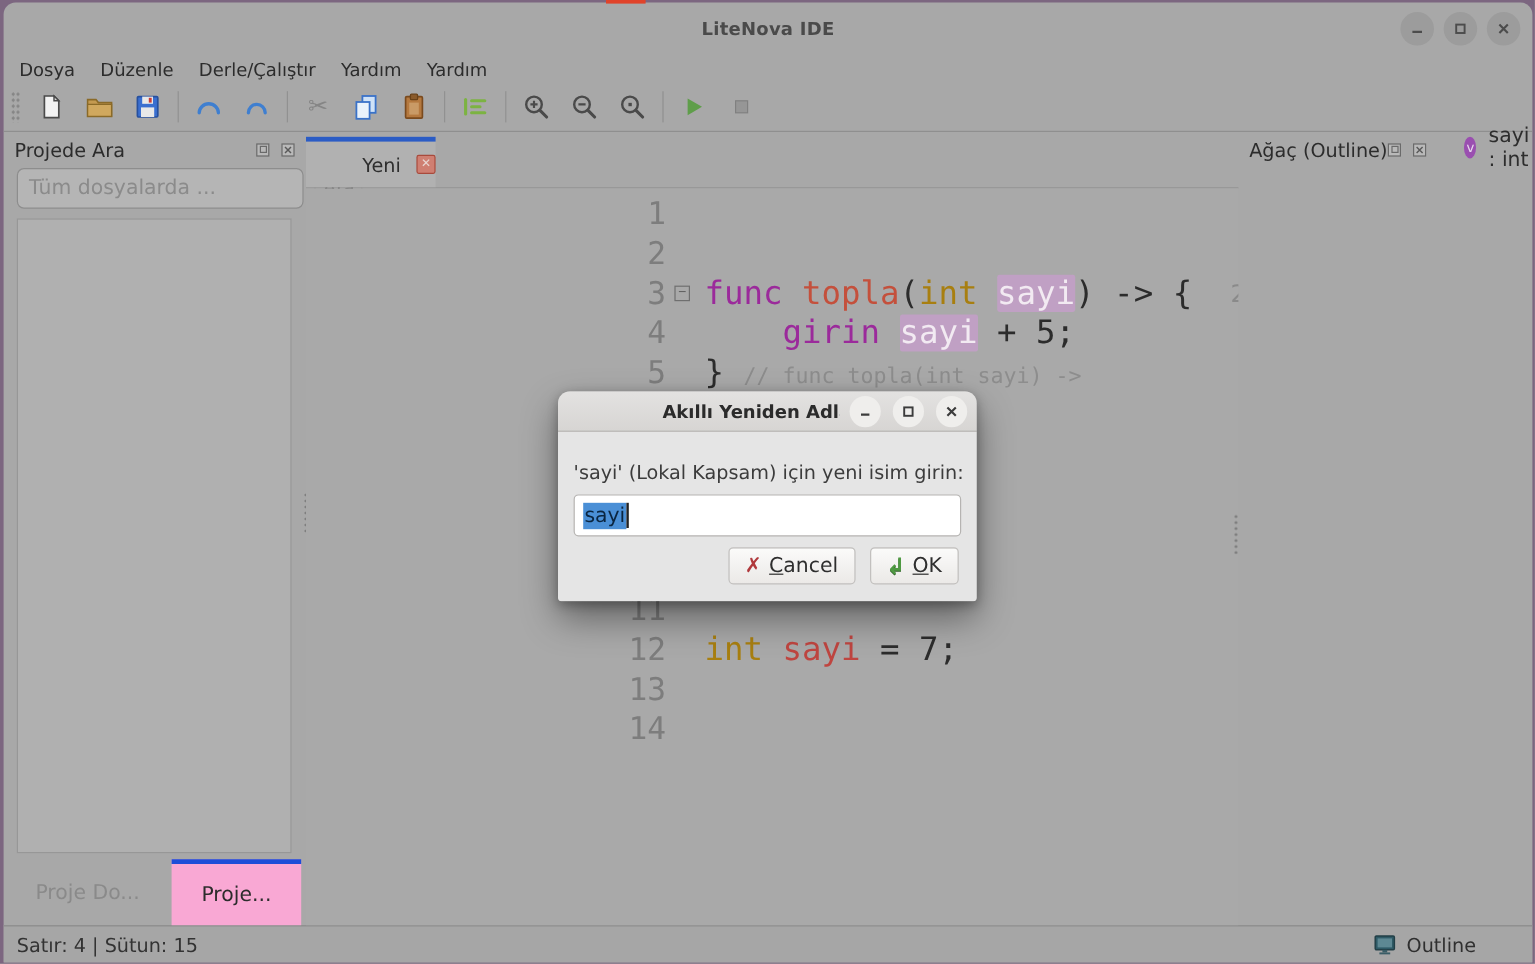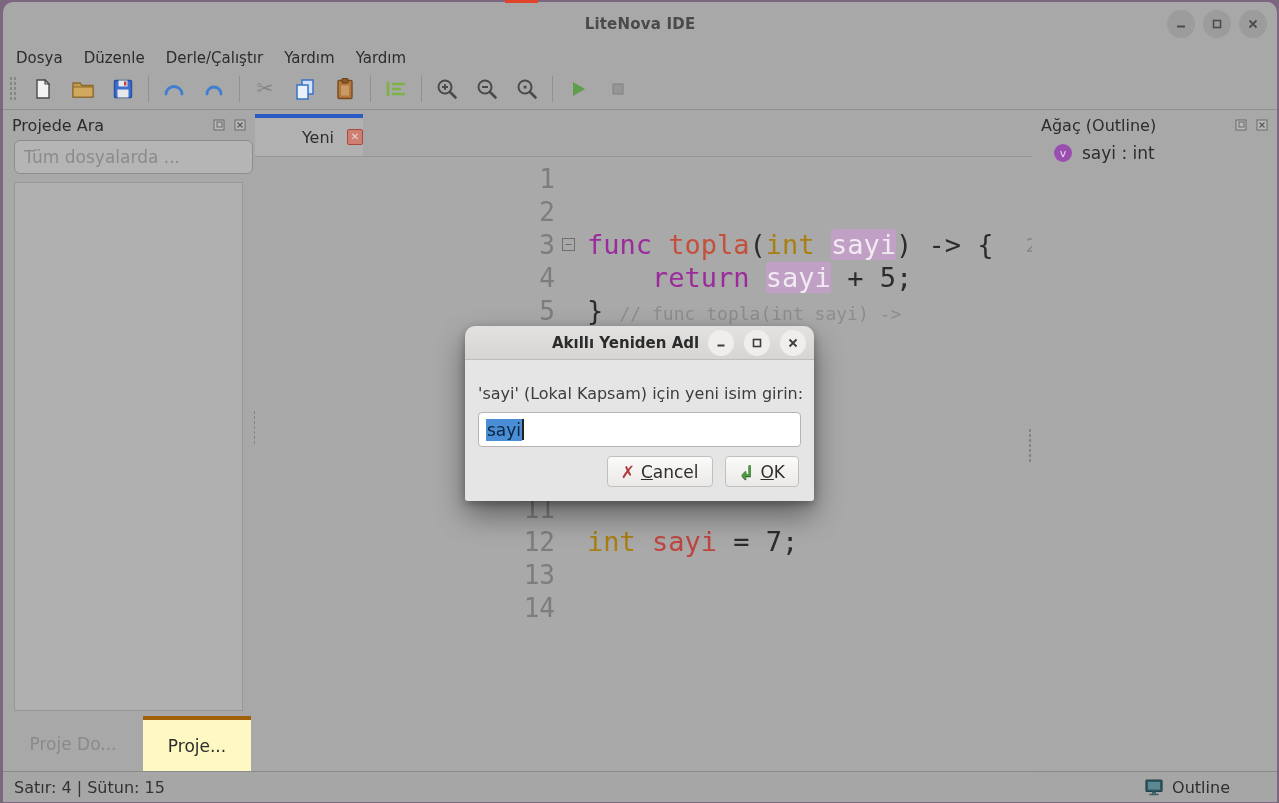--- a/index.html
+++ b/index.html
@@ -70,22 +70,22 @@
   .search-input::placeholder { color:#8b8b8b; }
   .search-btn {
     width:53px; height:34px; background:#a9a9a9; border:1px solid #8d8d8d; border-radius:6px;
     font-size:17px; color:#2d2d2d; display:flex; align-items:center; justify-content:center;
   }
   .results-list { margin:8px 12px 5px 11px; flex:1; background:#b0b0b0; border:1px solid #979797; }
   .bottom-tabs { height:55px; flex-shrink:0; display:flex; padding-right:4px; }
   .btab { display:flex; align-items:center; justify-content:center; font-size:17px; }
   .btab.inactive { flex:1; color:#8a8a8a; }
   .btab.active {
-    width:108px; background:#fef9c3; color:#2c2c2c;
-    border-top:4px solid #a16207;
+    width:108px; background:#f9a8d4; color:#2c2c2c;
+    border-top:4px solid #1d4ed8;
   }
   .splitter-dots {
     position:absolute; width:4px; height:34px;
     background-image:radial-gradient(#7f7f7f 0.9px, transparent 1.1px);
     background-size:4px 5px;
   }
 
   
   .editor { flex:1; min-width:0; display:flex; flex-direction:column; position:relative; }
   .tabbar { height:47px; flex-shrink:0; display:flex; border-bottom:1px solid #949494; }
@@ -116,21 +116,21 @@
   .tok-highlight { background:#c0a0c4; color:#f2eaf2; border-radius:2px; }
   .ann { font-family:"DejaVu Sans",sans-serif; font-size:20px; color:#8a8a8a; margin-left:32px; }
   .fold-box {
     position:absolute; left:307px; top:10px; width:13px; height:13px;
     border:1px solid #6f6f6f; font-size:9px; line-height:11px; text-align:center;
     color:#555; font-family:"DejaVu Sans",sans-serif;
   }
   .indent-guide { position:absolute; left:399px; top:287px; height:28px; border-left:1px dotted #8d8d8d; }
 
   
-  .sidebar-right { width:245px; flex-shrink:0; display:flex; flex-direction:column; position:relative; }
+  .sidebar-right { width:245px; flex-shrink:0; display:flex; flex-direction:row; position:relative; }
   .outline-item { display:flex; align-items:center; gap:10px; padding-left:22px; height:26px; }
   .sym-badge {
     width:18px; height:18px; border-radius:50%; background:#9a4fb0;
     color:#e9d9ef; font-size:11px; display:flex; align-items:center; justify-content:center;
   }
   .outline-label { font-size:17px; color:#2d2d2d; }
 
   
   .statusbar {
     height:31px; flex-shrink:0; border-top:1px solid #8a8a8a; background:#a6a6a6;
@@ -376,21 +376,21 @@
         <div class="etab">
           <span>Yeni</span>
           <span class="etab-close">✕</span>
         </div>
       </div>
       <div class="code-area" id="code-area">
         <div class="indent-guide"></div>
       <div class="cl"><span class="ln">1</span></div>
           <div class="cl"><span class="ln">2</span></div>
           <div class="cl"><span class="ln">3</span><span class="fold-box">−</span><span class="cd"><span class="tok-keyword">func</span><span class="tok-plain"> </span><span class="tok-function">topla</span><span class="tok-plain">(</span><span class="tok-type">int</span><span class="tok-plain"> </span><span class="tok-highlight">sayi</span><span class="tok-plain">) -&gt; {</span></span><span class="ann">2 referans | Mustafa H</span></div>
-          <div class="cl"><span class="ln">4</span><span class="cd"><span class="tok-plain">    </span><span class="tok-keyword">return</span><span class="tok-plain"> </span><span class="tok-highlight">sayi</span><span class="tok-plain"> + 5;</span></span></div>
+          <div class="cl"><span class="ln">4</span><span class="cd"><span class="tok-plain">    </span><span class="tok-keyword">girin</span><span class="tok-plain"> </span><span class="tok-highlight">sayi</span><span class="tok-plain"> + 5;</span></span></div>
           <div class="cl"><span class="ln">5</span><span class="cd"><span class="tok-plain">} </span><span class="tok-comment">// func topla(int sayi) -&gt;</span></span></div>
           <div class="cl"><span class="ln">6</span></div>
           <div class="cl"><span class="ln">7</span></div>
           <div class="cl"><span class="ln">8</span></div>
           <div class="cl"><span class="ln">9</span></div>
           <div class="cl"><span class="ln">10</span></div>
           <div class="cl"><span class="ln">11</span></div>
           <div class="cl"><span class="ln">12</span><span class="cd"><span class="tok-type">int</span><span class="tok-plain"> </span><span class="tok-variable">sayi</span><span class="tok-plain"> = 7;</span></span></div>
           <div class="cl"><span class="ln">13</span></div>
           <div class="cl"><span class="ln">14</span></div>

